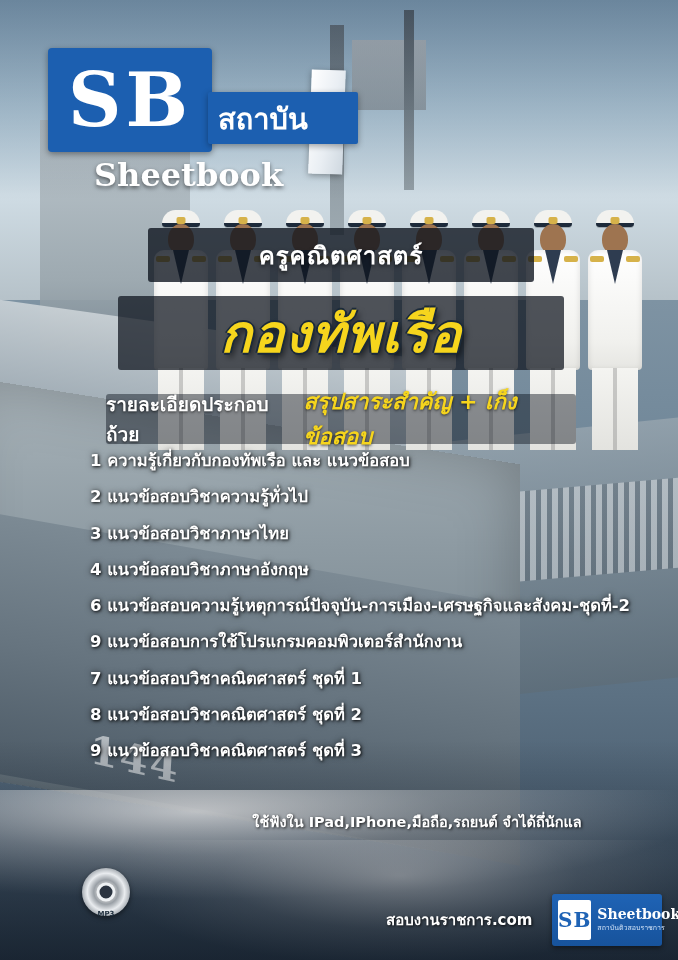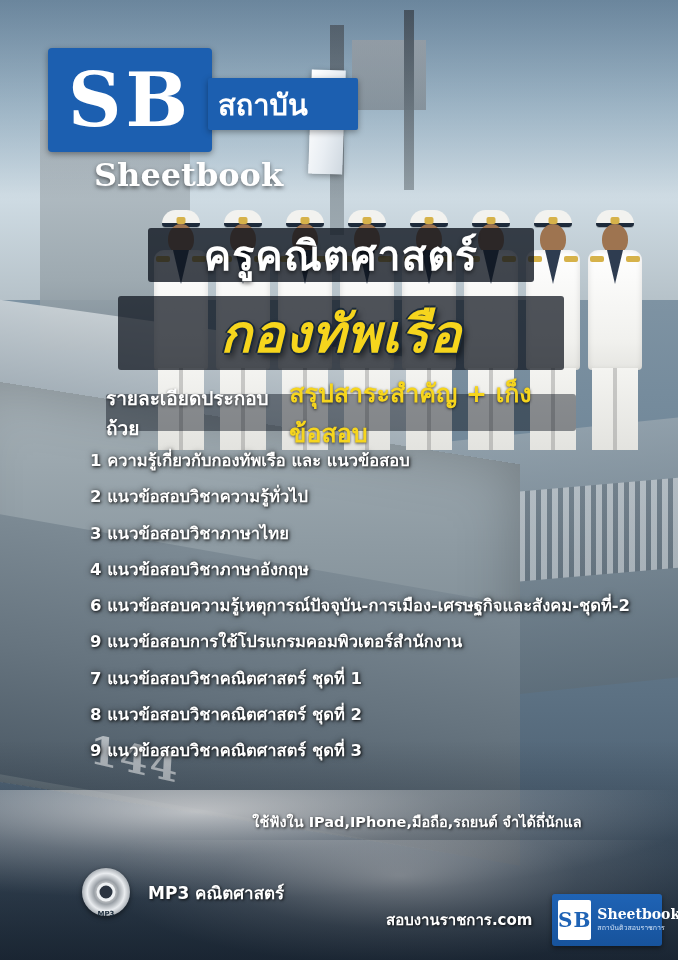--- a/index.html
+++ b/index.html
@@ -189,21 +189,21 @@
     box-shadow: 0 2px 6px rgba(0,0,0,0.4);
   }
   .logo-sb-text {
     position: absolute; left: 0; top: 0; width: 164px; height: 104px;
     line-height: 104px; text-align: center;
     font-family: "DejaVu Serif", serif;
     font-weight: bold; font-size: 74px; color: #ffffff;
     letter-spacing: 4px;
   }
   .logo-thai {
-    position: absolute; left: 160px; top: 30px;
+    position: absolute; left: 160px; top: 44px;
     width: 150px; height: 52px;
     background: #1c5fb0;
     color: #ffffff;
     font-size: 29px;
     font-weight: bold;
     padding: 4px 8px 0 10px;
     border-radius: 2px;
     white-space: nowrap;
     box-shadow: 0 2px 6px rgba(0,0,0,0.35);
   }
@@ -226,21 +226,21 @@
   
   .title1-wrap {
     position: absolute; left: 148px; top: 228px;
     width: 386px; height: 54px;
     background: rgba(12,18,28,0.78);
     border-radius: 3px;
     display: flex; align-items: center; justify-content: center;
   }
   .title1 {
     color: #ffffff;
-    font-size: 41px;
+    font-size: 24px;
     font-weight: bold;
     letter-spacing: 1px;
     text-shadow: 0 2px 4px rgba(0,0,0,0.6);
     font-family: Liberation Mono, monospace;
   }
   .title2-wrap {
     position: absolute; left: 118px; top: 296px;
     width: 446px; height: 74px;
     background: rgba(12,18,28,0.72);
     border-radius: 3px;
@@ -251,32 +251,33 @@
     font-weight: bold;
     color: #f6d51d;
     letter-spacing: 1px;
     text-shadow:
       -2px 0 #1b2a3a, 2px 0 #1b2a3a, 0 -2px #1b2a3a, 0 2px #1b2a3a,
       3px 4px 6px rgba(0,0,0,0.6);
     font-style: italic;
   }
   .subtitle-wrap {
     position: absolute; left: 106px; top: 394px;
-    width: 470px; height: 37px;
+    width: 470px; height: 50px;
     display: flex; align-items: center; justify-content: center;
     background: rgba(10,18,28,0.45);
     border-radius: 3px;
   }
   .sub-a {
     color: #ffffff; font-size: 19px; font-weight: bold;
     text-shadow: 0 1px 3px rgba(0,0,0,0.7);
   }
   .sub-b {
-    color: #f6d51d; font-size: 25px; font-weight: bold; margin-left: 8px;
+    color: #f6d51d; font-size: 22px; font-weight: bold; margin-left: 8px;
     text-shadow: 0 1px 3px rgba(0,0,0,0.7);
+    font-style: italic;
   }
 
   
   .contents {
     position: absolute; left: 90px; top: 450px;
     width: 520px;
   }
   .content-item {
     color: #ffffff;
     font-size: 16.5px;
@@ -503,21 +504,20 @@
   </div>
 
   <div class="promo">
     <div class="promo-line2">ใช้ฟังใน IPad,IPhone,มือถือ,รถยนต์ จำได้ถึ่นักแล</div>
   </div>
 
   <div class="mp3-wrap">
     <div class="disc">
       <span class="disc-label">MP3</span>
     </div>
-    <div class="mp3-text">MP3  คณิตศาสตร์</div>
   </div>
 
   <div class="site">สอบงานราชการ.com</div>
   <div class="badge">
     <div class="badge-mark">SB</div>
     <div class="badge-txt">
       <div class="badge-name">Sheetbook</div>
       <div class="badge-sub">สถาบันติวสอบราชการ</div>
     </div>
   </div>

